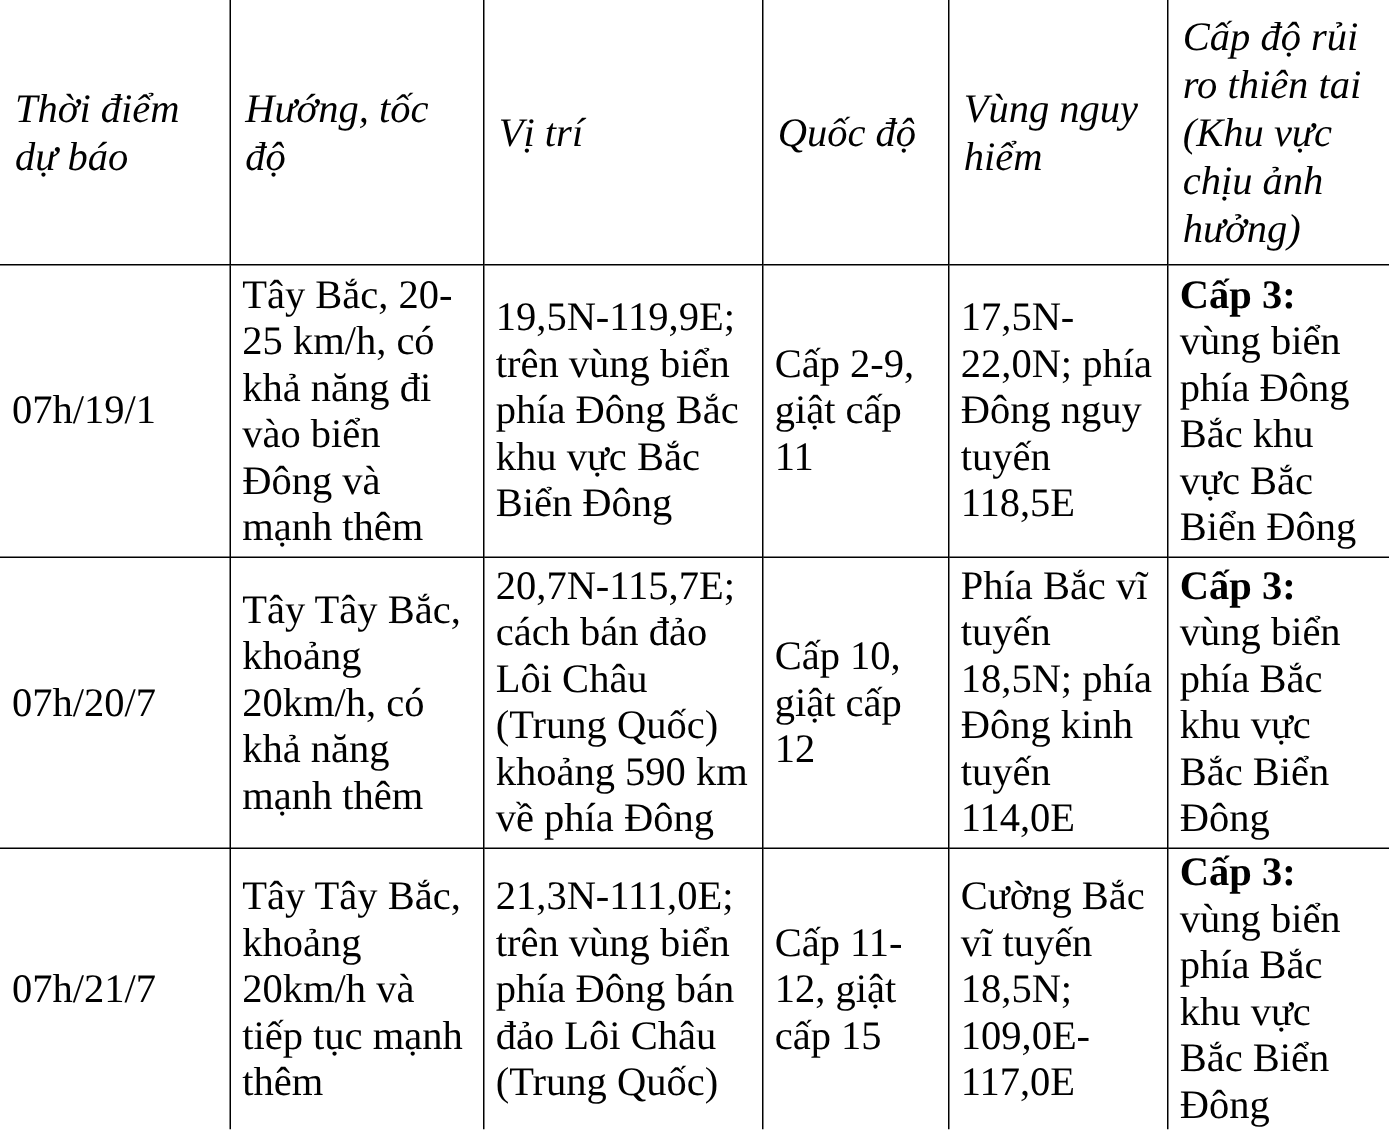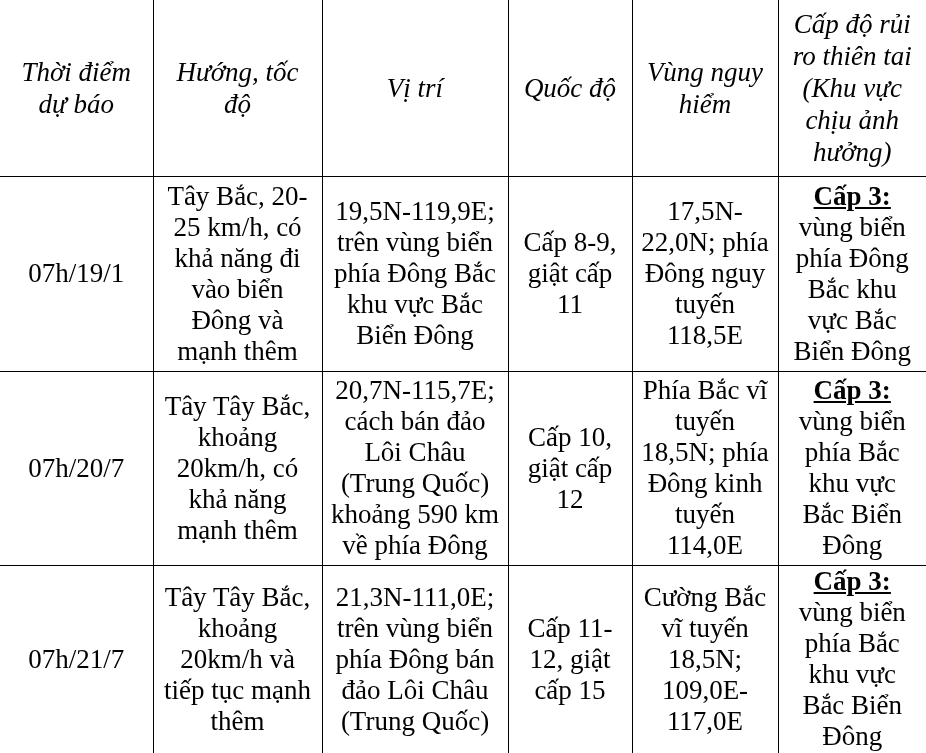--- a/index.html
+++ b/index.html
@@ -20,21 +20,21 @@
     color: var(--text);
   }
   table.forecast {
     border-collapse: collapse;
     table-layout: fixed;
     width: 926px;
     font-size: 27px;
   }
   .forecast th, .forecast td {
     border: 1px solid var(--border);
-    text-align: center;
+    text-align: left;
     vertical-align: middle;
     overflow: hidden;
   }
   
   .forecast tr:first-child > th,
   .forecast tr:first-child > td { border-top: none; }
   .forecast tr > th:first-child,
   .forecast tr > td:first-child { border-left: none; }
   .forecast tr > th:last-child,
   .forecast tr > td:last-child { border-right: none; }
@@ -47,21 +47,20 @@
     line-height: 32px;
   }
   .forecast td {
     padding: 0 8px;
     line-height: 31px;
   }
   .risk-level {
     display: block;
     font-weight: 700;
     font-style: normal;
-    text-decoration: underline;
   }
 </style>
 </head>
 <body>
 
 <table class="forecast">
   <colgroup>
     <col style="width:153px">
     <col style="width:169px">
     <col style="width:186px">
@@ -77,21 +76,21 @@
       <th>Quốc độ</th>
       <th>Vùng nguy hiểm</th>
       <th>Cấp độ rủi ro thiên tai (Khu vực chịu ảnh hưởng)</th>
     </tr>
   </thead>
   <tbody>
     <tr style="height:195px">
       <td>07h/19/1</td>
       <td>Tây Bắc, 20-25 km/h, có khả năng đi vào biển Đông và mạnh thêm</td>
       <td>19,5N-119,9E; trên vùng biển phía Đông Bắc khu vực Bắc Biển Đông</td>
-      <td>Cấp 8-9, giật cấp 11</td>
+      <td>Cấp 2-9, giật cấp 11</td>
       <td>17,5N-22,0N; phía Đông nguy tuyến 118,5E</td>
       <td>
         <span class="risk-level">Cấp 3:</span>
         <span>vùng biển phía Đông Bắc khu vực Bắc Biển Đông</span>
       </td>
     </tr>
     <tr style="height:194px">
       <td>07h/20/7</td>
       <td>Tây Tây Bắc, khoảng 20km/h, có khả năng mạnh thêm</td>
       <td>20,7N-115,7E; cách bán đảo Lôi Châu (Trung Quốc) khoảng 590 km về phía Đông</td>

